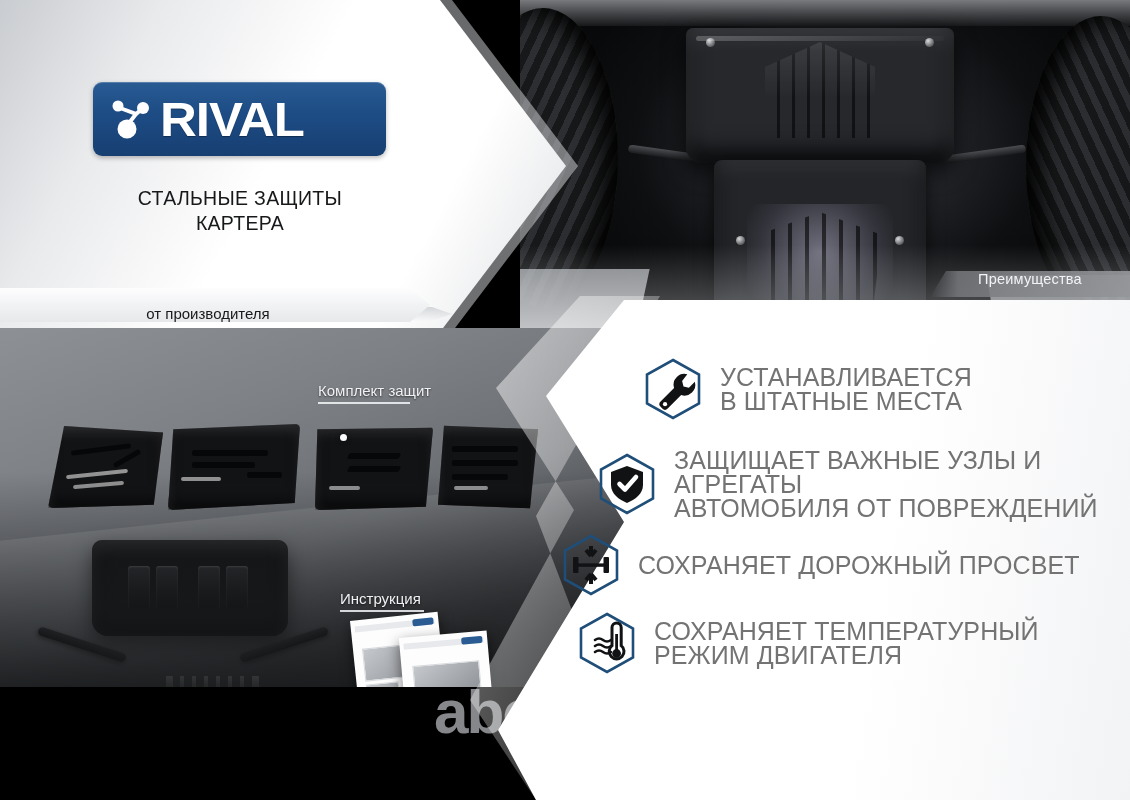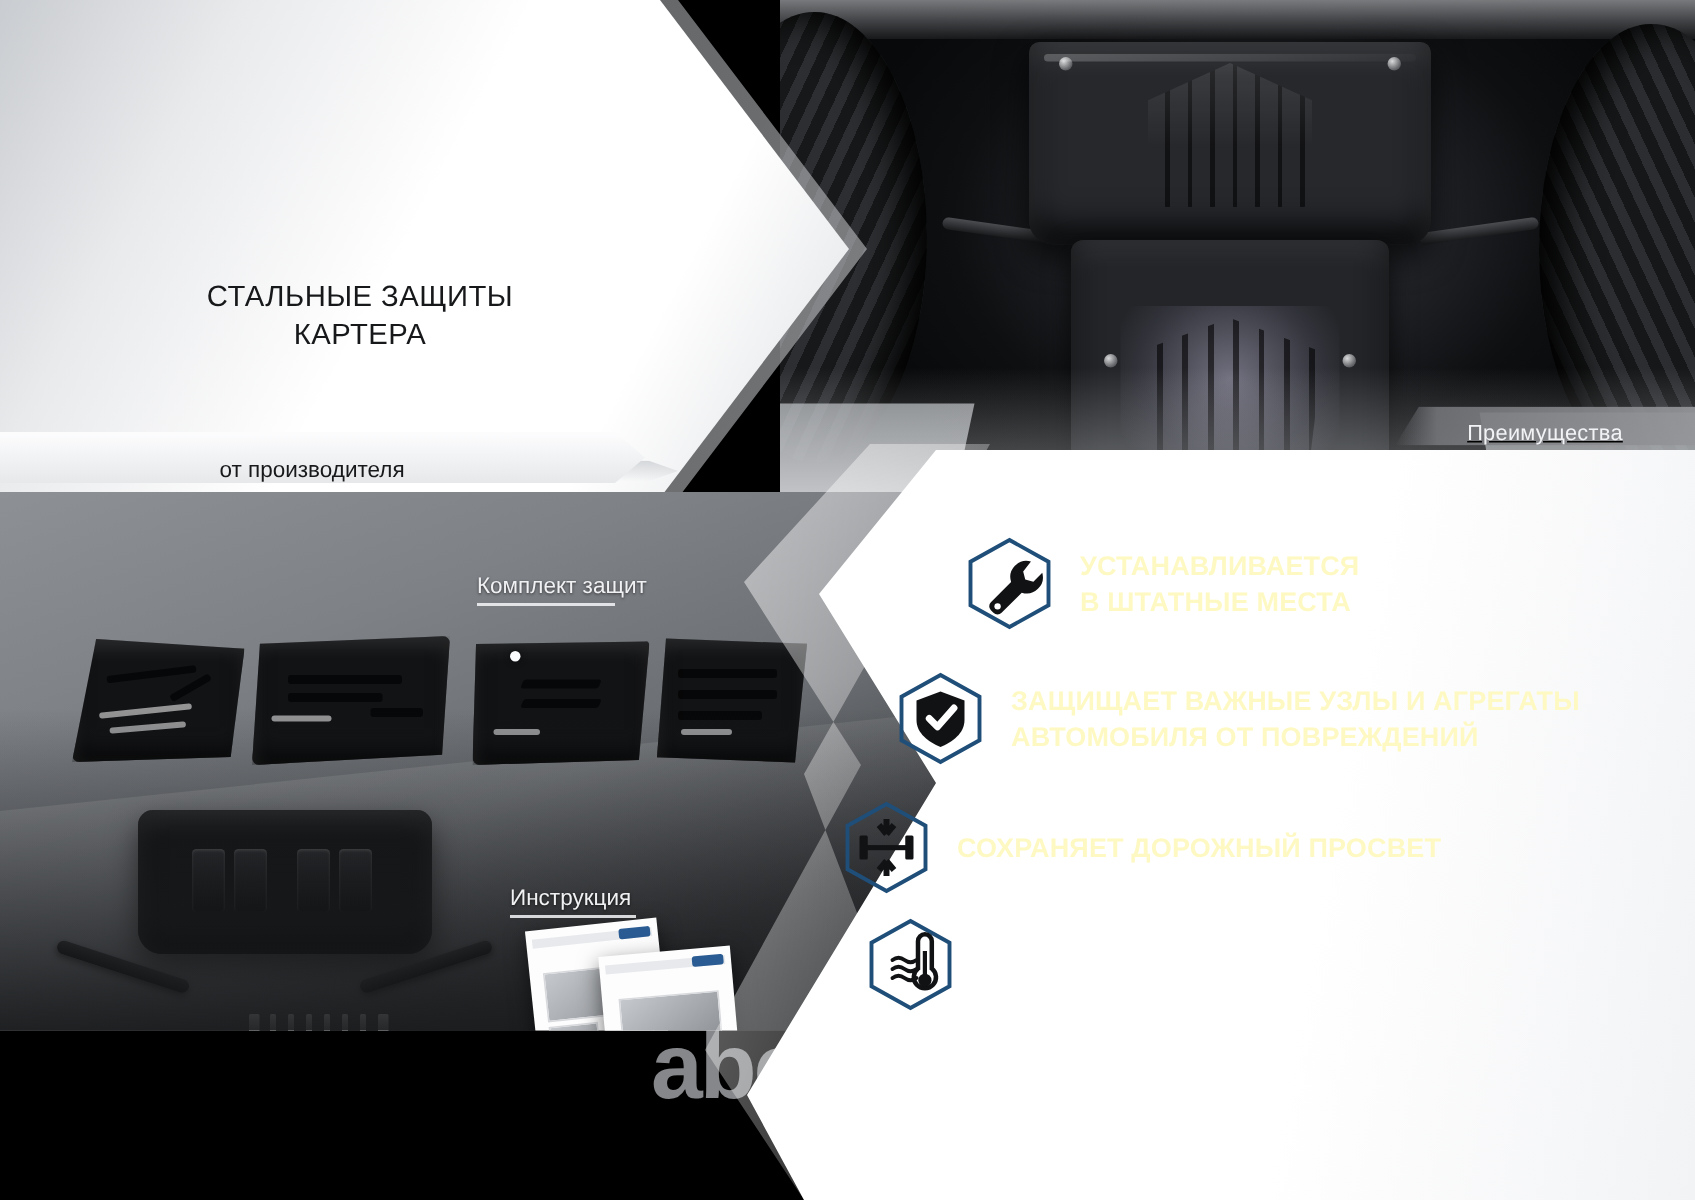--- a/index.html
+++ b/index.html
@@ -55,22 +55,22 @@
   .ph-fog{position:absolute;left:0;bottom:0;width:100%;height:90px;
     background:linear-gradient(180deg,rgba(255,255,255,0),rgba(235,238,241,.42));}
   .ph-white-l{position:absolute;left:-10px;bottom:-6px;width:132px;height:72px;
     background:linear-gradient(180deg,#b9bcc0,#e9ebee);transform:skewX(-12deg);opacity:.75;}
   .ph-white-r{position:absolute;right:-12px;bottom:-4px;width:150px;height:64px;
     background:linear-gradient(180deg,#a8abaf,#dfe2e5);transform:skewX(10deg);opacity:.7;}
 
   
   .adv-tag{position:absolute;right:0;top:271px;height:26px;width:200px;
     background:linear-gradient(90deg,rgba(120,122,126,.0) 0%,rgba(118,120,124,.85) 14%,rgba(148,150,154,.92) 100%);
-    display:flex;align-items:flex-end;justify-content:center;
-    clip-path:polygon(16px 0,100% 0,100% 100%,0 100%);text-decoration:underline;}
+    display:flex;align-items:flex-start;justify-content:center;
+    clip-path:polygon(16px 0,100% 0,100% 100%,0 100%);}
   .adv-tag span{color:#f2f3f5;font-size:14.5px;letter-spacing:.2px;}
 
   
   .hero{position:absolute;left:0;top:0;width:566px;height:336px;
     background:linear-gradient(118deg,#c9ccd0 0%,#e9eaec 22%,#ffffff 48%,#ffffff 74%,#dcdee1 100%);
     clip-path:polygon(0 0,440px 0,566px 166px,440px 332px,0 332px);}
   .hero-edge{position:absolute;left:0;top:0;width:600px;height:336px;
     background:linear-gradient(118deg,#9b9ea2,#d3d5d8);
     clip-path:polygon(436px 0,452px 0,578px 166px,452px 332px,436px 332px,562px 166px);
     opacity:.55;}
@@ -146,21 +146,21 @@
   
   .benefits{position:absolute;left:498px;top:300px;width:632px;height:500px;
     background:linear-gradient(100deg,#ffffff 0%,#ffffff 60%,#f2f3f5 100%);
     clip-path:polygon(126px 0,632px 0,632px 500px,38px 500px,0 430px,126px 222px,48px 96px);
     box-shadow:-6px 0 18px rgba(0,0,0,.18);}
   .ben-ghost{position:absolute;left:470px;top:296px;width:220px;height:510px;
     background:linear-gradient(110deg,rgba(255,255,255,.55),rgba(255,255,255,0));
     clip-path:polygon(110px 0,190px 0,66px 220px,150px 440px,70px 510px,0 404px,104px 214px,26px 92px);}
   .brow{position:absolute;display:flex;align-items:center;}
   .hexwrap{position:relative;width:58px;height:62px;flex:0 0 58px;}
-  .btext{margin-left:18px;color:#fef9c3;font-weight:700;font-size:18px;line-height:24px;
+  .btext{margin-left:18px;color:#737373;font-weight:400;font-size:25px;line-height:24px;
     letter-spacing:.1px;white-space:pre-line;}
 </style>
 </head>
 <body>
 
 <div id="stage">
 
   <div class="photo">
     <div class="ph-base"></div>
     <div class="ph-topbar"></div>
@@ -185,20 +185,32 @@
     <div class="ph-white-l"></div>
     <div class="ph-white-r"></div>
   </div>
 
   <div class="adv-tag">
     <span>Преимущества</span>
   </div>
 
   <div class="hero-edge"></div>
   <div class="hero">
+    <div class="logo">
+      <svg width="44" height="46" viewBox="0 0 44 46">
+        <g stroke="#ffffff" stroke-width="4" fill="none">
+          <path d="M11 12 L27 18 L17 31"></path>
+          <path d="M27 18 L33 13"></path>
+        </g>
+        <circle cx="9" cy="10" r="5.5" fill="#ffffff"></circle>
+        <circle cx="34" cy="12" r="6" fill="#ffffff"></circle>
+        <circle cx="18" cy="33" r="9.5" fill="#ffffff"></circle>
+      </svg>
+      <div class="word">RIVAL</div>
+    </div>
     <div class="hero-title" style="white-space:pre-line;">СТАЛЬНЫЕ ЗАЩИТЫ
 КАРТЕРА</div>
   </div>
   <div class="hero-strip-sh"></div>
   <div class="hero-strip">
     <span>от производителя</span>
   </div>
 
   <div class="prod">
     <div class="prod-sheen"></div>
@@ -352,16 +364,18 @@
         <g fill="none" stroke="#101214" stroke-width="3" stroke-linecap="round">
           <path d="M34 15.5 a4.6 4.6 0 0 1 9.2 0 v18.2 a7.4 7.4 0 1 1 -9.2 0 Z"></path>
           <path d="M17 28 q4 -3 8 0 t8 0" stroke-width="2.6"></path>
           <path d="M17 34 q4 -3 8 0 t8 0" stroke-width="2.6"></path>
           <path d="M17 40 q4 -3 8 0 t8 0" stroke-width="2.6"></path>
         </g>
         <circle cx="38.6" cy="41.5" r="4.4" fill="#101214"></circle>
         <rect x="37.2" y="22" width="2.8" height="19" fill="#101214"></rect>
       </svg>
     </div>
+    <div class="btext">СОХРАНЯЕТ ТЕМПЕРАТУРНЫЙ
+РЕЖИМ ДВИГАТЕЛЯ</div>
   </div>
 
 
 </div>
 
 </body></html>

